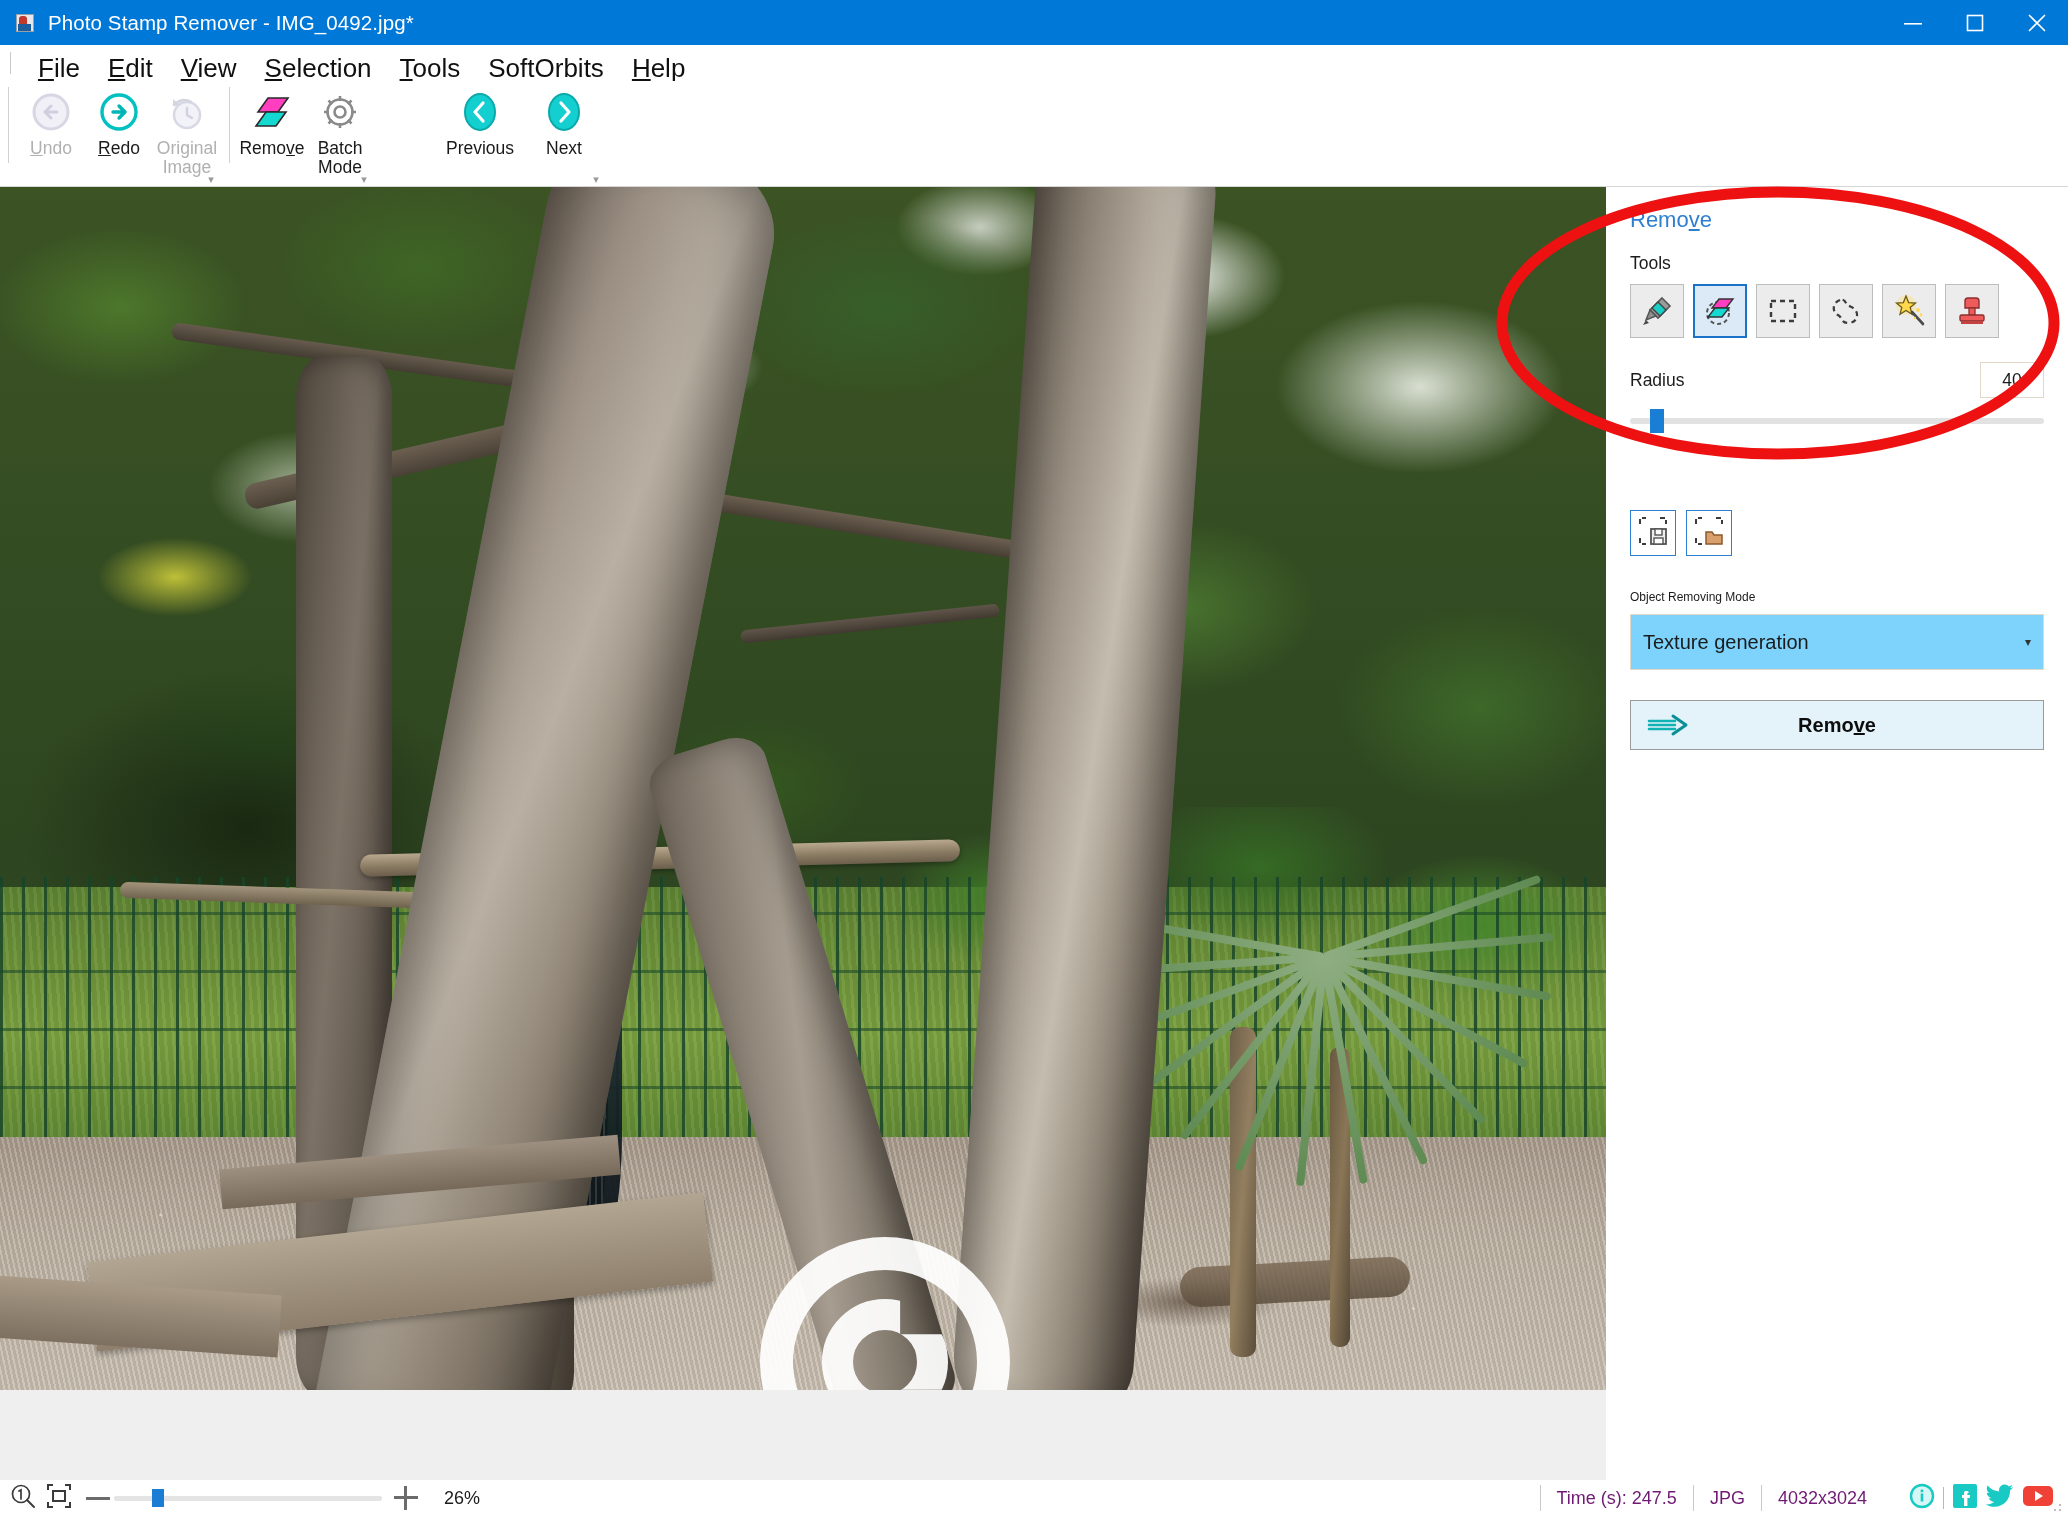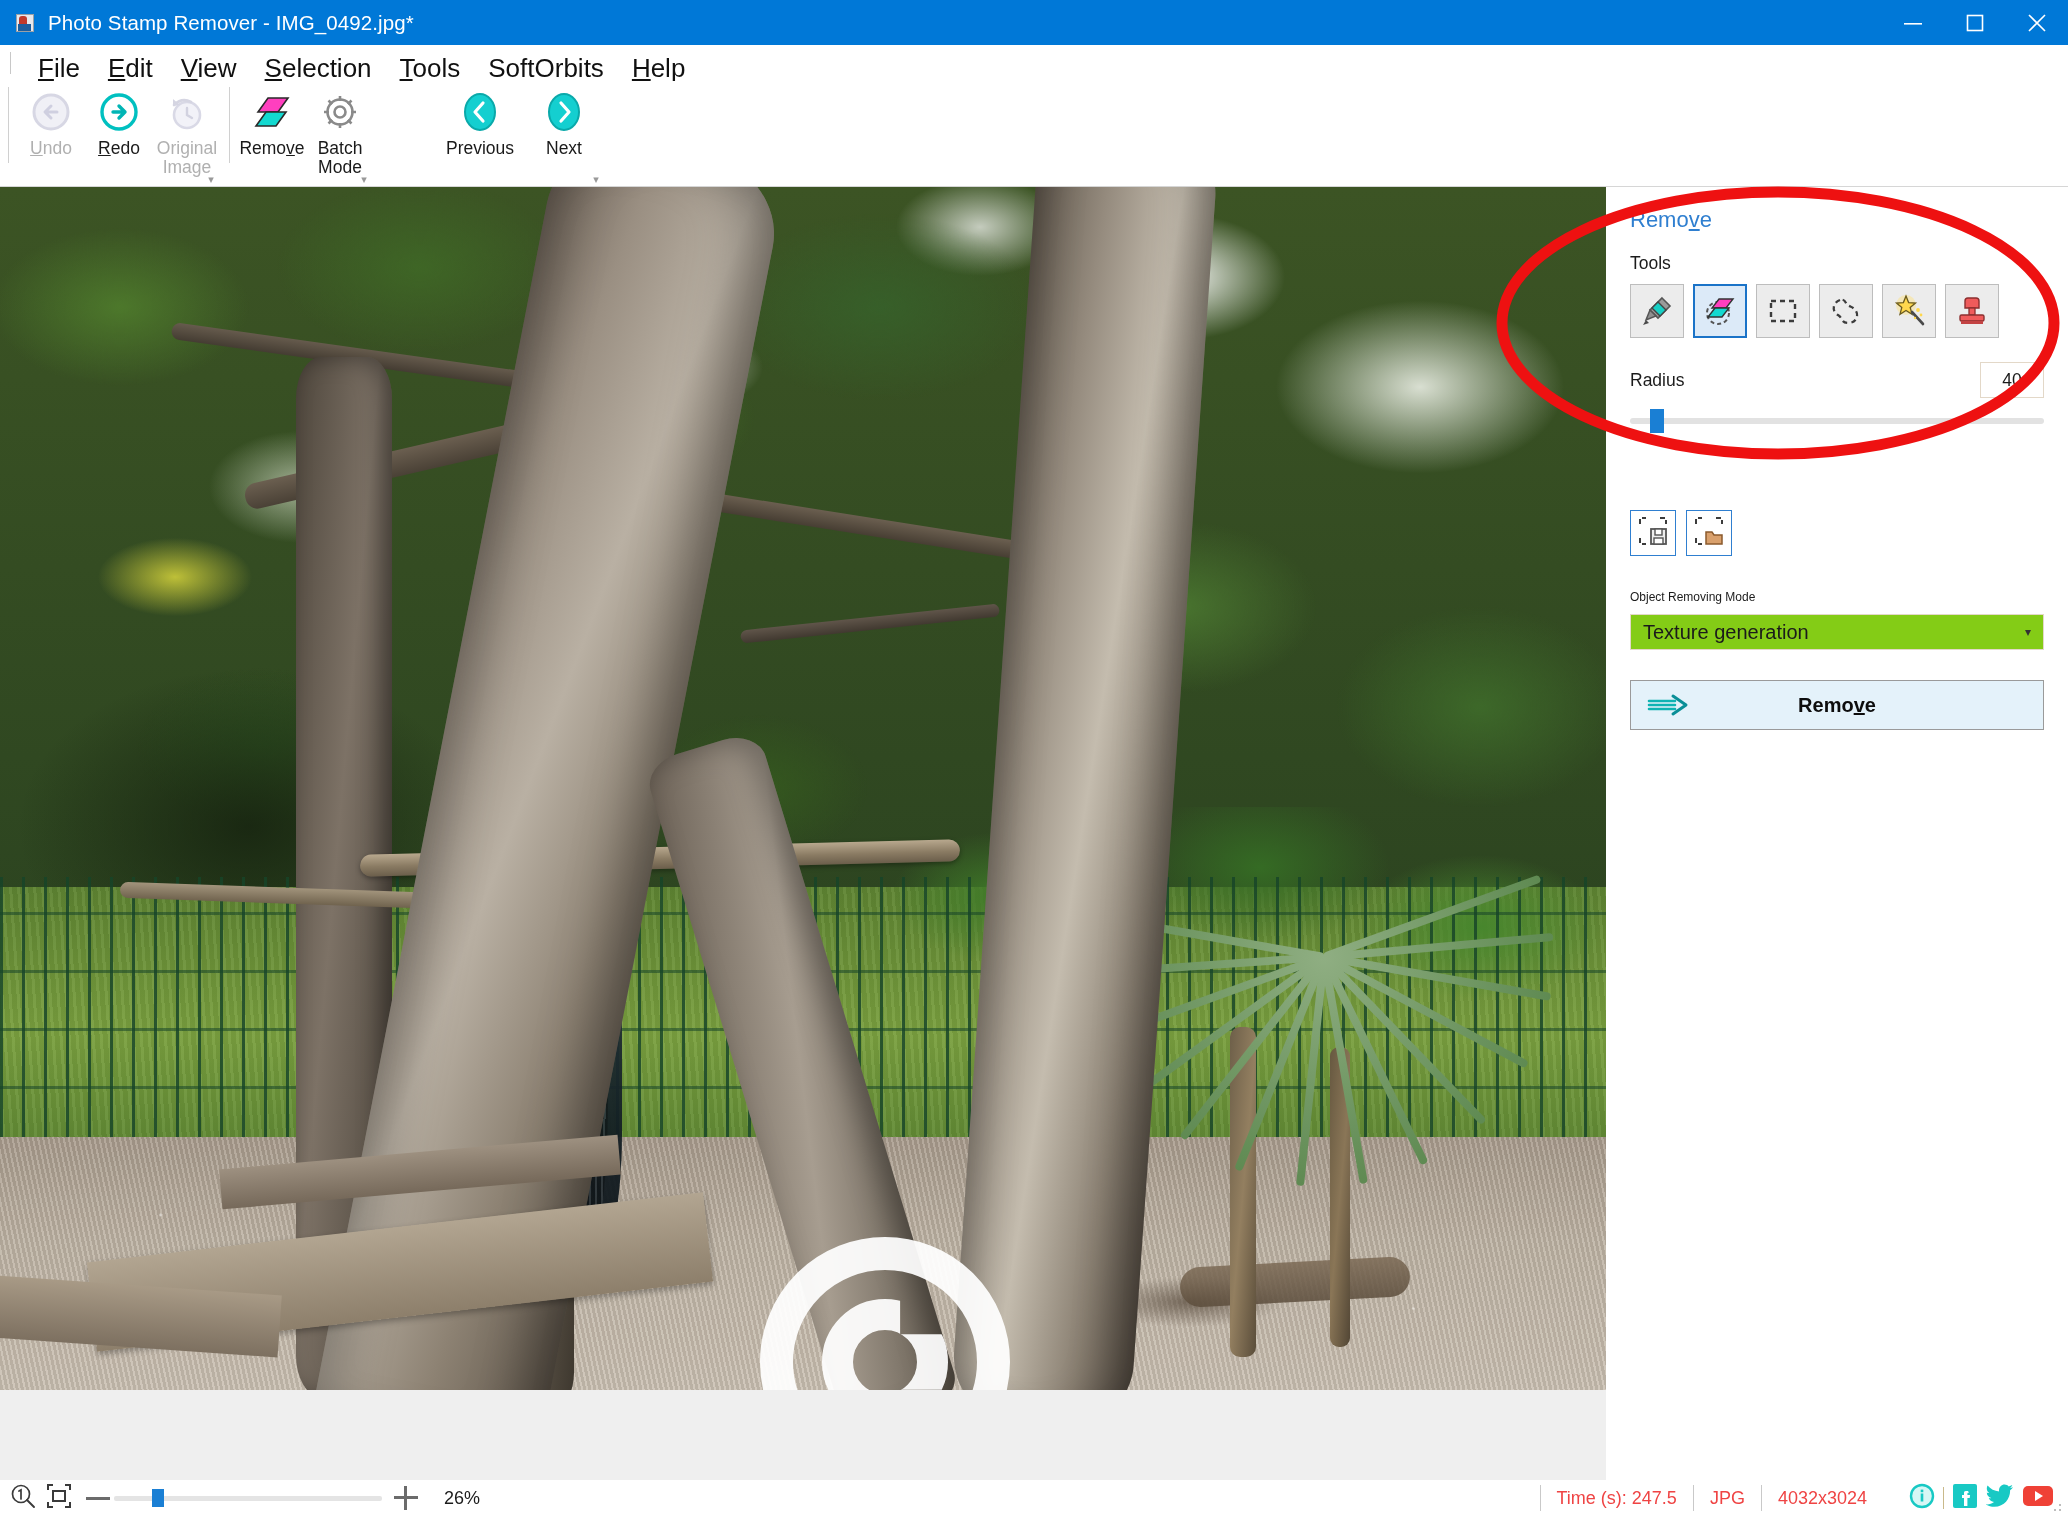--- a/index.html
+++ b/index.html
@@ -300,21 +300,21 @@
   }
   .clear-btn .focus{position:absolute;left:3px;top:3px;right:3px;bottom:3px;border:1px dotted #555;}
   .clear-btn u{text-decoration:underline;}
   .icon-btn{
     width:46px;height:46px;border:1px solid #2f7fd0;background:#fff;box-sizing:border-box;
     display:flex;align-items:center;justify-content:center;cursor:default;
   }
 
   .mode-lbl{font-size:12px;color:#1b1b1b;margin-bottom:10px;}
   .combo{
-    width:100%;height:36px;border:1px solid #e3d8c8;background:#84cc16;box-sizing:border-box;
+    width:100%;height:56px;border:1px solid #e3d8c8;background:#7dd3fc;box-sizing:border-box;
     display:flex;align-items:center;padding:8px 12px;font-size:20px;color:#1b1b1b;
     margin-bottom:30px;cursor:default;
   }
   .combo .caret{margin-left:auto;font-size:12px;color:#333;}
 
   .remove-btn{
     width:100%;height:50px;background:#e4f2fa;border:1px solid #9a9a9a;box-sizing:border-box;
     display:flex;align-items:center;position:relative;cursor:default;
   }
   .remove-btn .arr{margin-left:16px;display:flex;}
@@ -338,21 +338,21 @@
   .zoom-minus{width:24px;height:3px;background:#6b6b6b;margin:0 4px 0 14px;}
   .zoom-slider{position:relative;width:268px;height:18px;}
   .zoom-slider .ztrack{position:absolute;left:0;top:7px;width:268px;height:5px;background:#e4e4e4;border-radius:2px;}
   .zoom-slider .zthumb{position:absolute;left:38px;top:0;width:12px;height:18px;background:#1a7fd4;}
   .zoom-plus{position:relative;width:24px;height:24px;margin-left:12px;}
   .zoom-plus:before{content:"";position:absolute;left:0;top:10px;width:24px;height:3px;background:#6b6b6b;}
   .zoom-plus:after{content:"";position:absolute;left:10px;top:0;width:3px;height:24px;background:#6b6b6b;}
   .zoom-pct{font-size:18px;color:#1b1b1b;margin-left:26px;}
   .sb-spacer{flex:1;}
   .sb-cell{
-    font-size:18px;color:#ef4444;padding:0 16px;border-left:1px solid #c9c9c9;
+    font-size:18px;color:#701a75;padding:0 16px;border-left:1px solid #c9c9c9;
     height:26px;display:flex;align-items:center;white-space:nowrap;
   }
   .sb-social{display:flex;align-items:center;gap:8px;margin-left:26px;margin-right:14px;}
   .sb-social .divider{width:1px;height:22px;background:#c9b98a;}
   .grip{position:absolute;right:4px;bottom:3px;width:12px;height:12px;
     background:
       radial-gradient(circle 1.4px at 3px 9px,#bdbdbd 99%,transparent),
       radial-gradient(circle 1.4px at 8px 9px,#bdbdbd 99%,transparent),
       radial-gradient(circle 1.4px at 8px 4px,#bdbdbd 99%,transparent);}
 </style>

